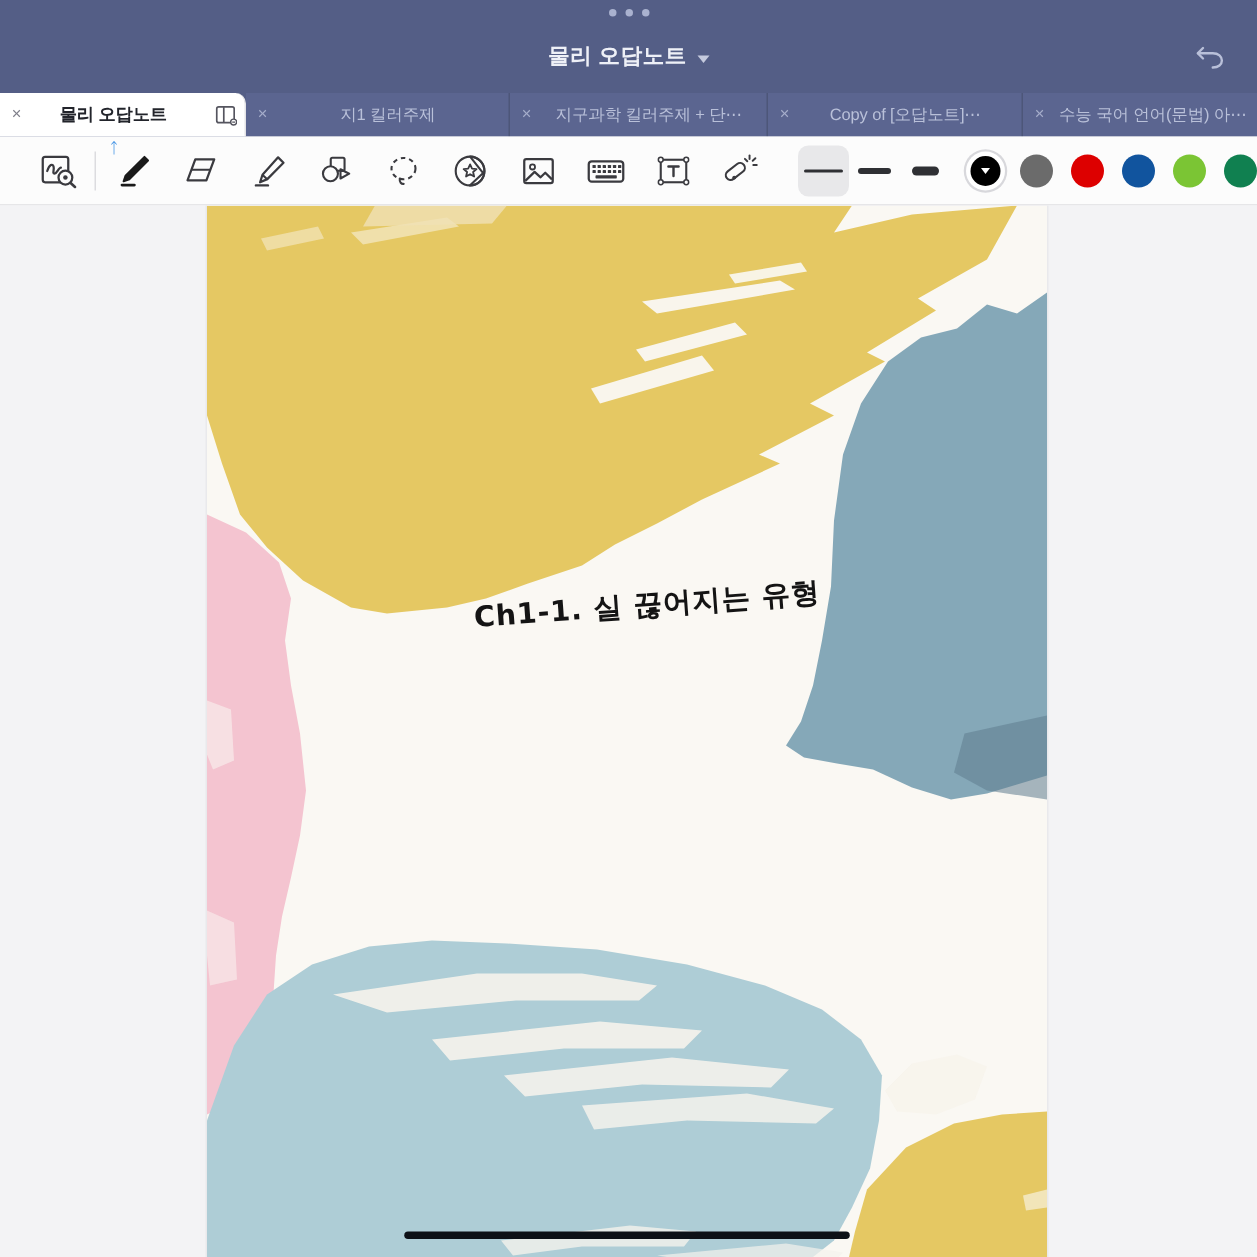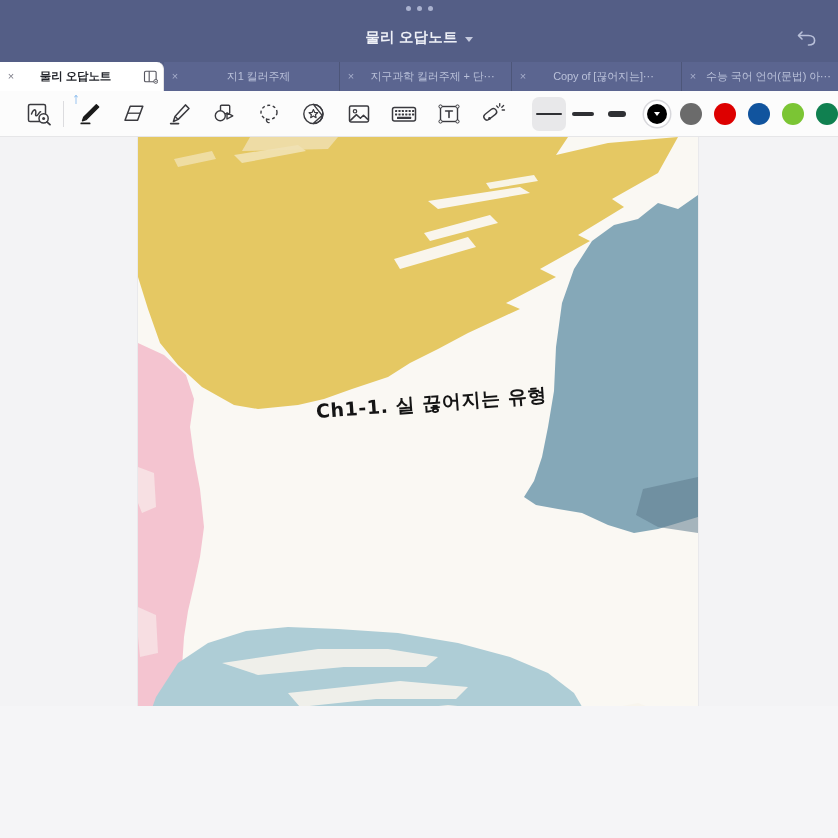--- a/index.html
+++ b/index.html
@@ -11,21 +11,21 @@
     width: 838px;
     height: 838px;
     overflow: hidden;
     font-family: "Liberation Sans", "DejaVu Sans", sans-serif;
     -webkit-font-smoothing: antialiased;
   }
 
   #app {
     position: relative;
     width: 838px;
-    height: 706px;
+    height: 838px;
     overflow: hidden;
     background: #f6f6f8;
   }
 
   
   .titlebar {
     position: absolute;
     left: 0; top: 0;
     width: 838px;
     height: 62px;
@@ -333,21 +333,21 @@
       <span class="tab-label">지1 킬러주제</span>
     </div>
 
     <div class="tab w3">
       <span class="tab-close">×</span>
       <span class="tab-label">지구과학 킬러주제 + 단⋯</span>
     </div>
 
     <div class="tab w4">
       <span class="tab-close">×</span>
-      <span class="tab-label">Copy of [끊어지는]⋯</span>
+      <span class="tab-label">Copy of [오답노트]⋯</span>
     </div>
 
     <div class="tab w5">
       <span class="tab-close">×</span>
       <span class="tab-label">수능 국어 언어(문법) 아⋯</span>
     </div>
   </div>
 
   <div class="toolbar">
 

